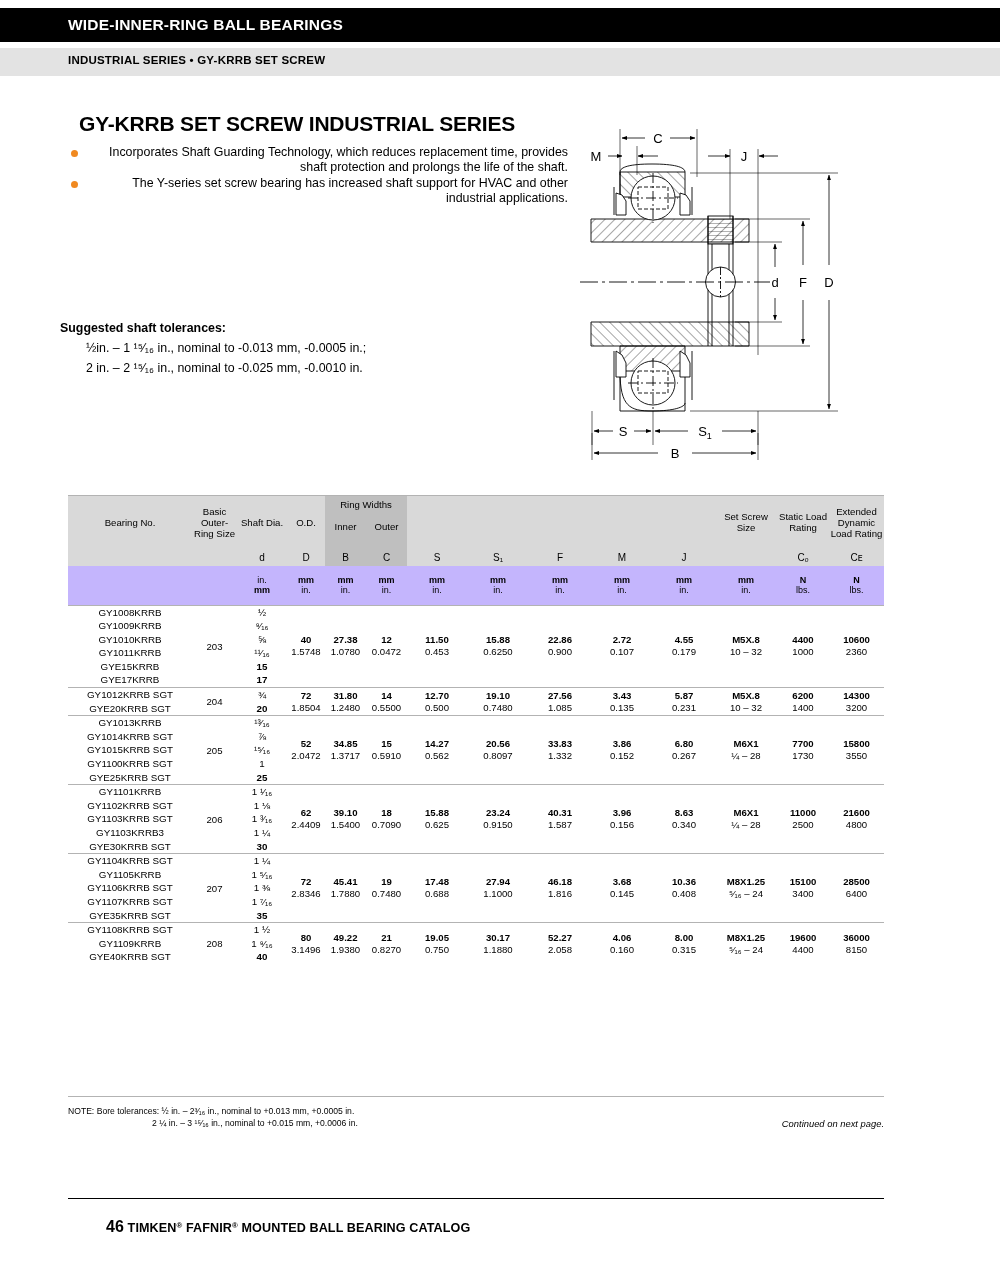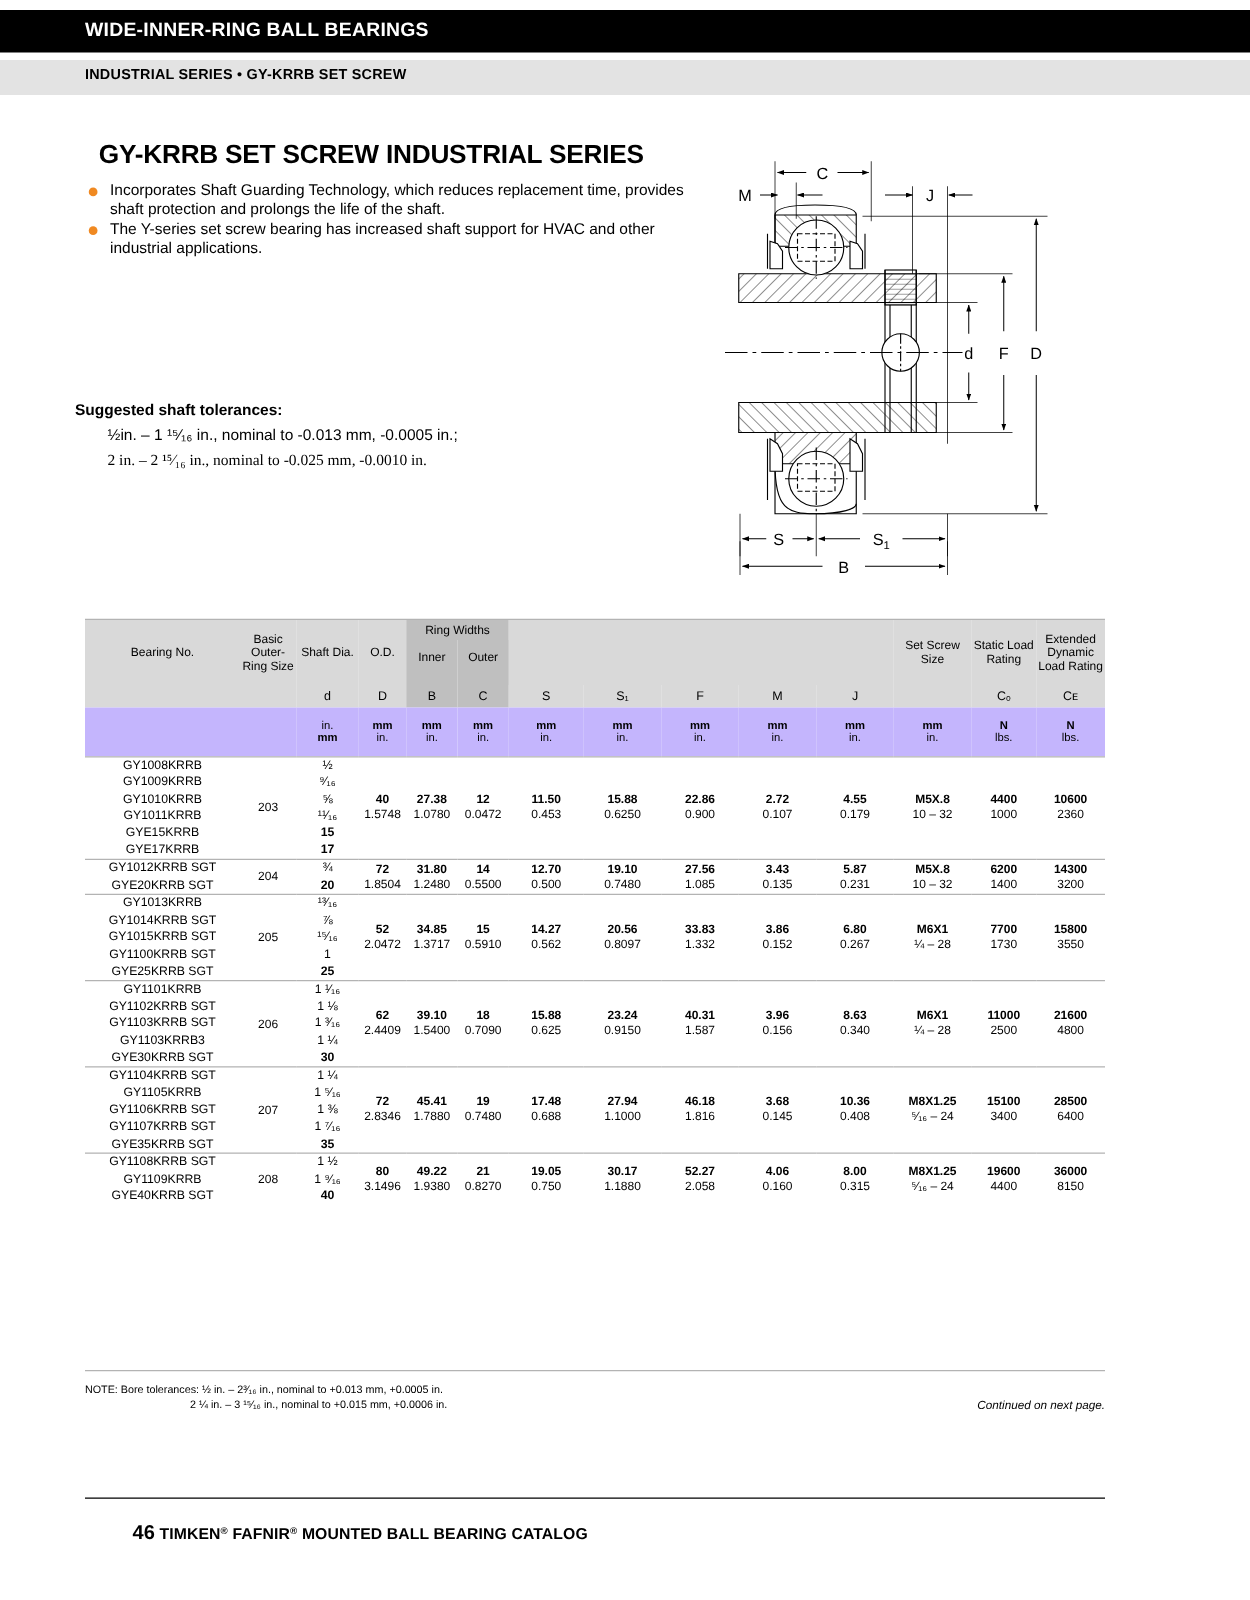--- a/index.html
+++ b/index.html
@@ -31,36 +31,36 @@
     position:absolute; left:68px; top:6px;
     color:#000; font-size:11.5px; font-weight:bold; letter-spacing:.2px;
   }
 
   
   .page-title {
     position:absolute; left:68px; top:112px;
     font-size:21px; font-weight:bold; letter-spacing:-.2px;margin-left:11px;
   }
   .bullets {
-    position:absolute; left:68px; top:145px; width:500px;
+    position:absolute; left:68px; top:145px; width:500px;text-align:right;
   }
   .bullet { position:relative; padding-left:20px; margin-bottom:2px; }
   .bullet .dot {
     position:absolute; left:3px; top:5px;
     width:7px; height:7px; border-radius:50%; background:#F08921;
   }
   .bullet .txt {
     font-size:12.4px; line-height:14.6px; display:block;
   }
   .tol-head {
     position:absolute; left:60px; top:321px;
     font-size:12.4px; font-weight:bold;
   }
   .tol-l1 { position:absolute; left:86px; top:341px; font-size:12.4px; }
-  .tol-l2 { position:absolute; left:86px; top:361px; font-size:12.4px;font-family:Liberation Serif, serif; }
+  .tol-l2 { position:absolute; left:86px; top:361px; font-size:12.4px; }
 
   
   .drawing { position:absolute; left:570px; top:115px; }
 
   
   table.spec {
     position:absolute; left:68px; top:496px;
     width:816px;
     border-collapse:collapse;
     font-size:9.3px;

